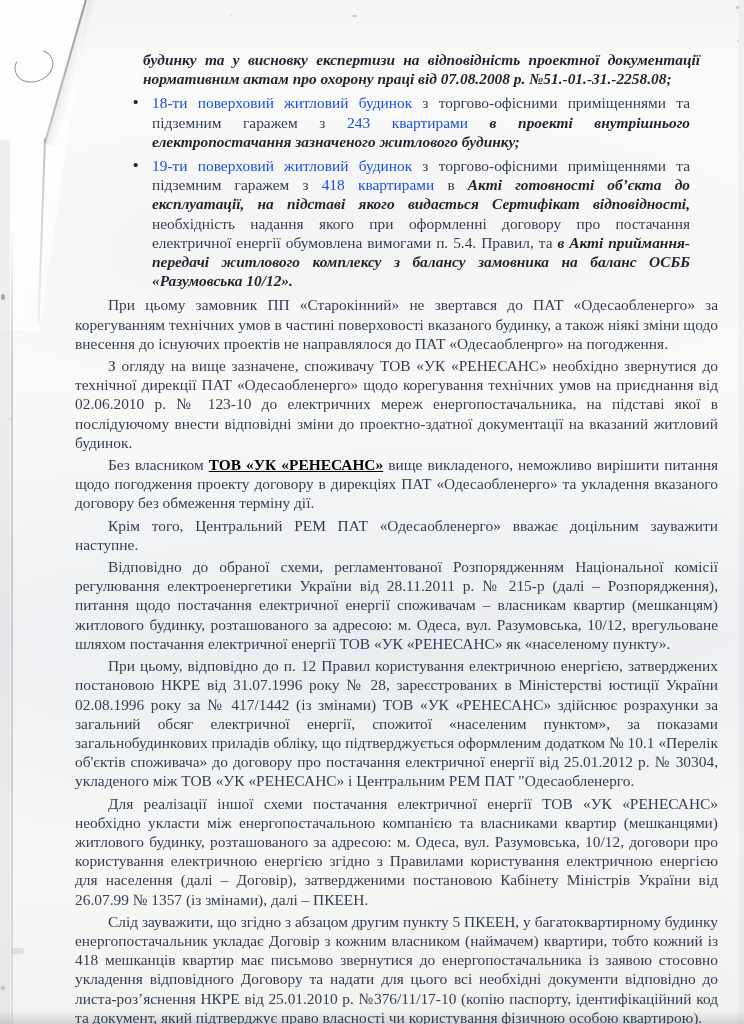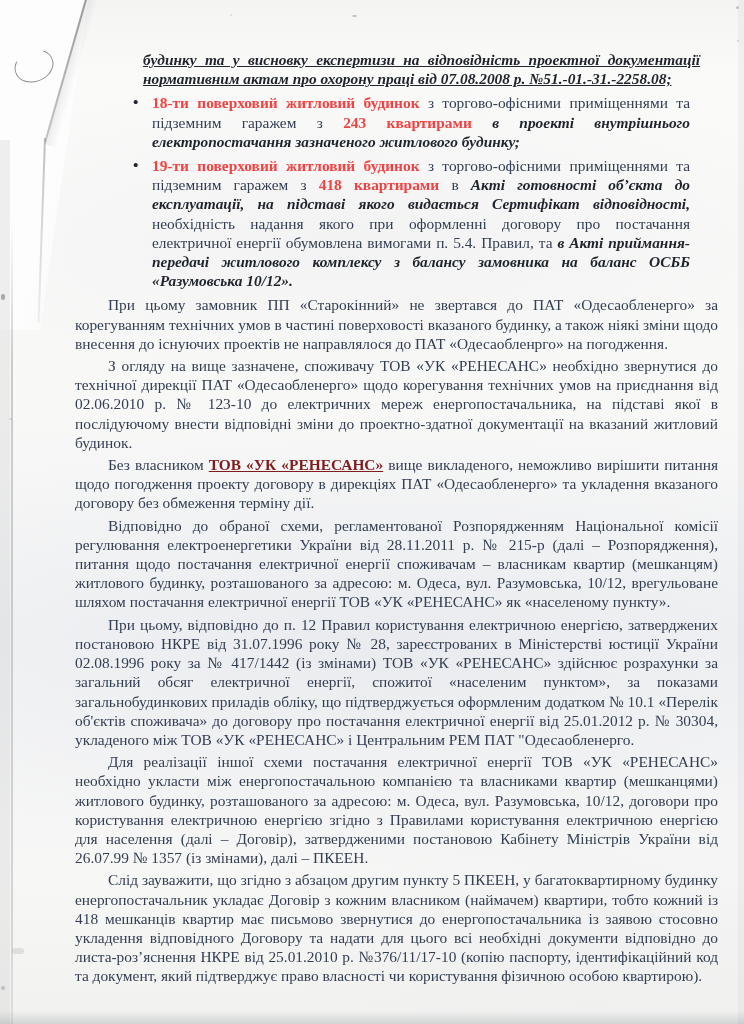--- a/index.html
+++ b/index.html
@@ -69,30 +69,29 @@
     position:absolute; z-index:2;
     left:75px; right:26px; top:50px;
     font-size:15.4px; line-height:19.2px;
     color:#333e52;
     text-align:justify;
   }
   .para-continuation {
     margin:0 18px 5px 68px;
     font-weight:bold; font-style:italic;
     color:#21262f;
-    text-decoration:underline;
   }
   .bullet-list { list-style:none; margin:0 28px 2px 56px; padding:0; }
   .bullet-item { position:relative; padding-left:21px; margin-bottom:5px; text-align:justify; }
   .bullet-marker { position:absolute; left:2px; top:-1px; font-weight:bold; color:#22262e; }
   .para { margin:0 0 3px; text-indent:33px; }
   .seg-r  { color:#333e52; }
-  .seg-b  { font-weight:bold; color:#ef4444; }
+  .seg-b  { font-weight:normal; color:#1d4ed8; }
   .seg-bi { font-weight:bold; font-style:italic; color:#1f242c; }
-  .seg-bu { font-weight:bold; text-decoration:underline; color:#7f1d1d; }
+  .seg-bu { font-weight:bold; text-decoration:underline; color:#000000; }
 </style>
 </head>
 <body>
 
 <div class="artifact fold-bright"></div>
 <div class="artifact fold-shadow"></div>
 <div class="artifact fold-line"></div>
 <div class="artifact fold-line-lower"></div>
 <div class="artifact page-curl"></div>
 <div class="artifact left-edge-shade"></div>
@@ -120,20 +119,21 @@
       <span class="bullet-marker">•</span><span class="seg-b">19-ти поверховий житловий будинок</span><span class="seg-r"> з торгово-офісними приміщеннями та підземним гаражем з </span><span class="seg-b">418 квартирами</span><span class="seg-r"> в </span><span class="seg-bi">Акті готовності об’єкта до експлуатації, на підставі якого видається Сертифікат відповідності,</span><span class="seg-r"> необхідність надання якого при оформленні договору про постачання електричної енергії обумовлена вимогами п. 5.4. Правил, та </span><span class="seg-bi">в Акті приймання-передачі житлового комплексу з балансу замовника на баланс ОСББ «Разумовська 10/12».</span>
     </li>
   </ul>
 
   <p class="para"><span class="seg-r">При цьому замовник ПП «Старокінний» не звертався до ПАТ «Одесаобленерго» за корегуванням технічних умов в частині поверховості вказаного будинку, а також ніякі зміни щодо внесення до існуючих проектів не направлялося до ПАТ «Одесаобленрго» на погодження.</span></p>
 
   <p class="para"><span class="seg-r">З огляду на вище зазначене, споживачу ТОВ «УК «РЕНЕСАНС» необхідно звернутися до технічної дирекції ПАТ «Одесаобленерго» щодо корегування технічних умов на приєднання від 02.06.2010 р. № 123-10 до електричних мереж енергопостачальника, на підставі якої в послідуючому внести відповідні зміни до проектно-здатної документації на вказаний житловий будинок.</span></p>
 
   <p class="para"><span class="seg-r">Без власником </span><span class="seg-bu">ТОВ «УК «РЕНЕСАНС»</span><span class="seg-r">  вище викладеного, неможливо вирішити питання щодо погодження проекту договору в дирекціях ПАТ «Одесаобленерго» та укладення вказаного договору без обмеження терміну дії.</span></p>
 
+  <p class="para"><span class="seg-r">Крім того, Центральний РЕМ ПАТ «Одесаобленерго» вважає доцільним зауважити наступне.</span></p>
 
   <p class="para"><span class="seg-r">Відповідно до обраної схеми, регламентованої Розпорядженням Національної комісії регулювання електроенергетики України від 28.11.2011 р. № 215-р (далі – Розпорядження), питання щодо постачання електричної енергії споживачам – власникам квартир (мешканцям) житлового будинку, розташованого за адресою: м. Одеса, вул. Разумовська, 10/12, врегульоване шляхом постачання електричної енергії  ТОВ «УК «РЕНЕСАНС» як «населеному пункту».</span></p>
 
   <p class="para"><span class="seg-r">При цьому, відповідно до п. 12 Правил користування електричною енергією, затверджених постановою НКРЕ від 31.07.1996 року № 28, зареєстрованих в Міністерстві юстиції України 02.08.1996 року за № 417/1442 (із змінами) ТОВ «УК «РЕНЕСАНС» здійснює розрахунки за загальний обсяг електричної енергії, спожитої «населеним пунктом», за показами загальнобудинкових приладів обліку, що підтверджується оформленим додатком № 10.1 «Перелік об'єктів споживача» до договору про постачання електричної енергії від 25.01.2012 р. № 30304, укладеного між ТОВ «УК «РЕНЕСАНС» і Центральним РЕМ ПАТ "Одесаобленерго.</span></p>
 
   <p class="para"><span class="seg-r">Для реалізації іншої схеми постачання електричної енергії ТОВ «УК «РЕНЕСАНС» необхідно укласти між енергопостачальною компанією та власниками квартир (мешканцями) житлового будинку, розташованого за адресою: м. Одеса, вул. Разумовська, 10/12, договори про користування електричною енергією згідно з Правилами користування електричною енергією для населення (далі – Договір), затвердженими постановою Кабінету Міністрів України від 26.07.99 № 1357  (із змінами), далі – ПКЕЕН.</span></p>
 
   <p class="para"><span class="seg-r">Слід зауважити, що згідно з абзацом другим пункту 5 ПКЕЕН, у багатоквартирному будинку енергопостачальник укладає Договір з кожним власником (наймачем) квартири, тобто кожний із 418 мешканців квартир має письмово звернутися до енергопостачальника із заявою стосовно укладення відповідного Договору та надати для цього всі необхідні документи відповідно до листа-роз’яснення НКРЕ від 25.01.2010 р. №376/11/17-10  (копію паспорту, ідентифікаційний код та документ, який підтверджує право власності чи користування фізичною особою квартирою).</span></p>
 
 </main>

